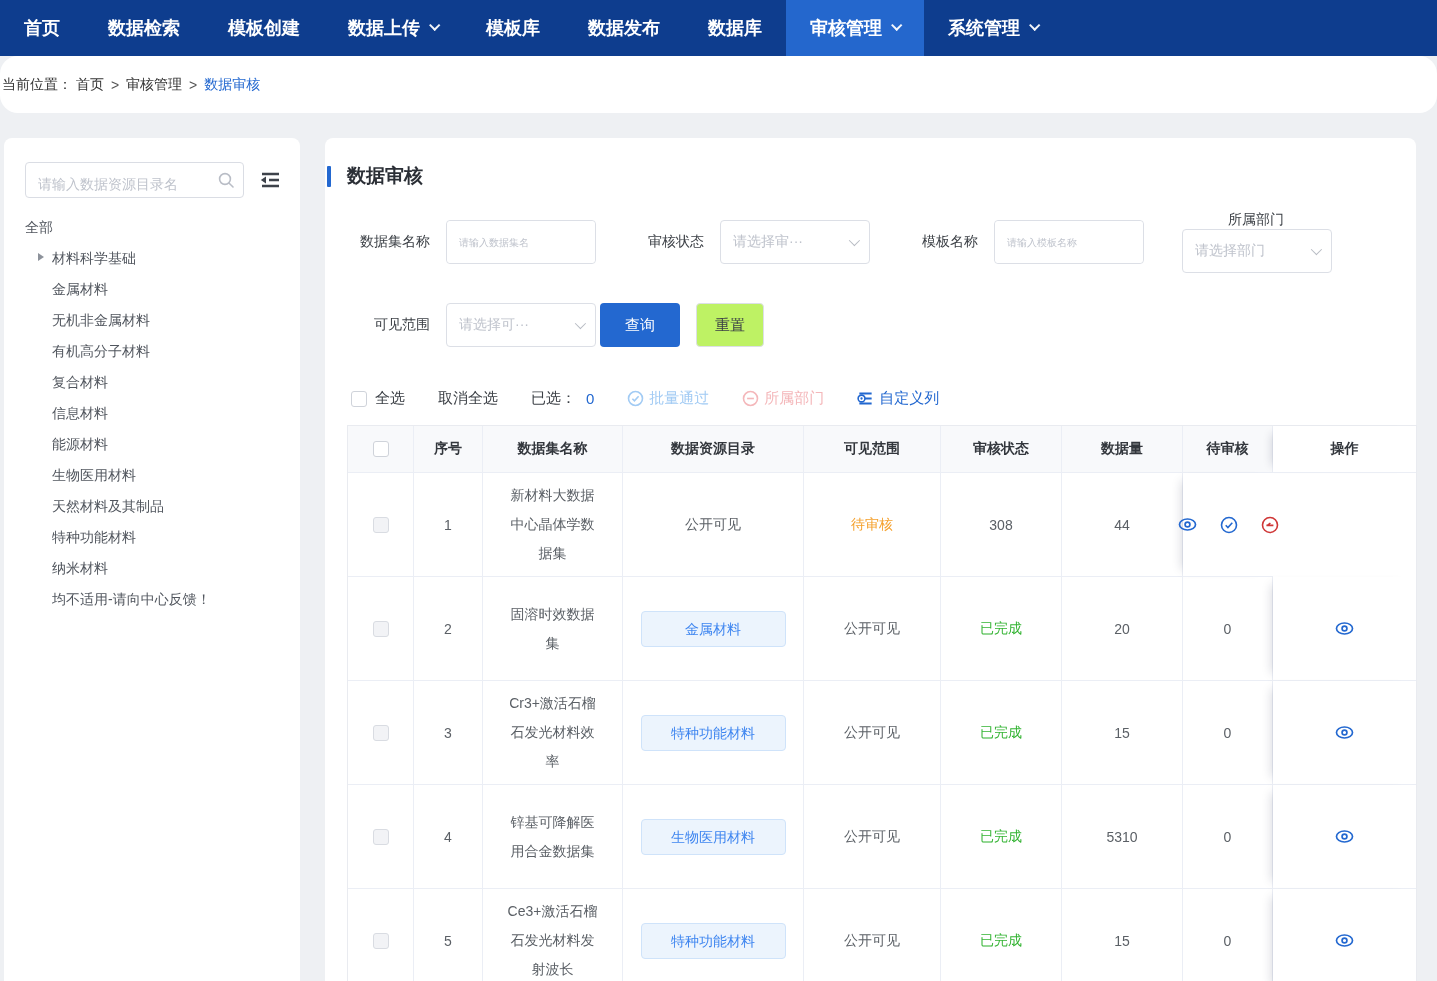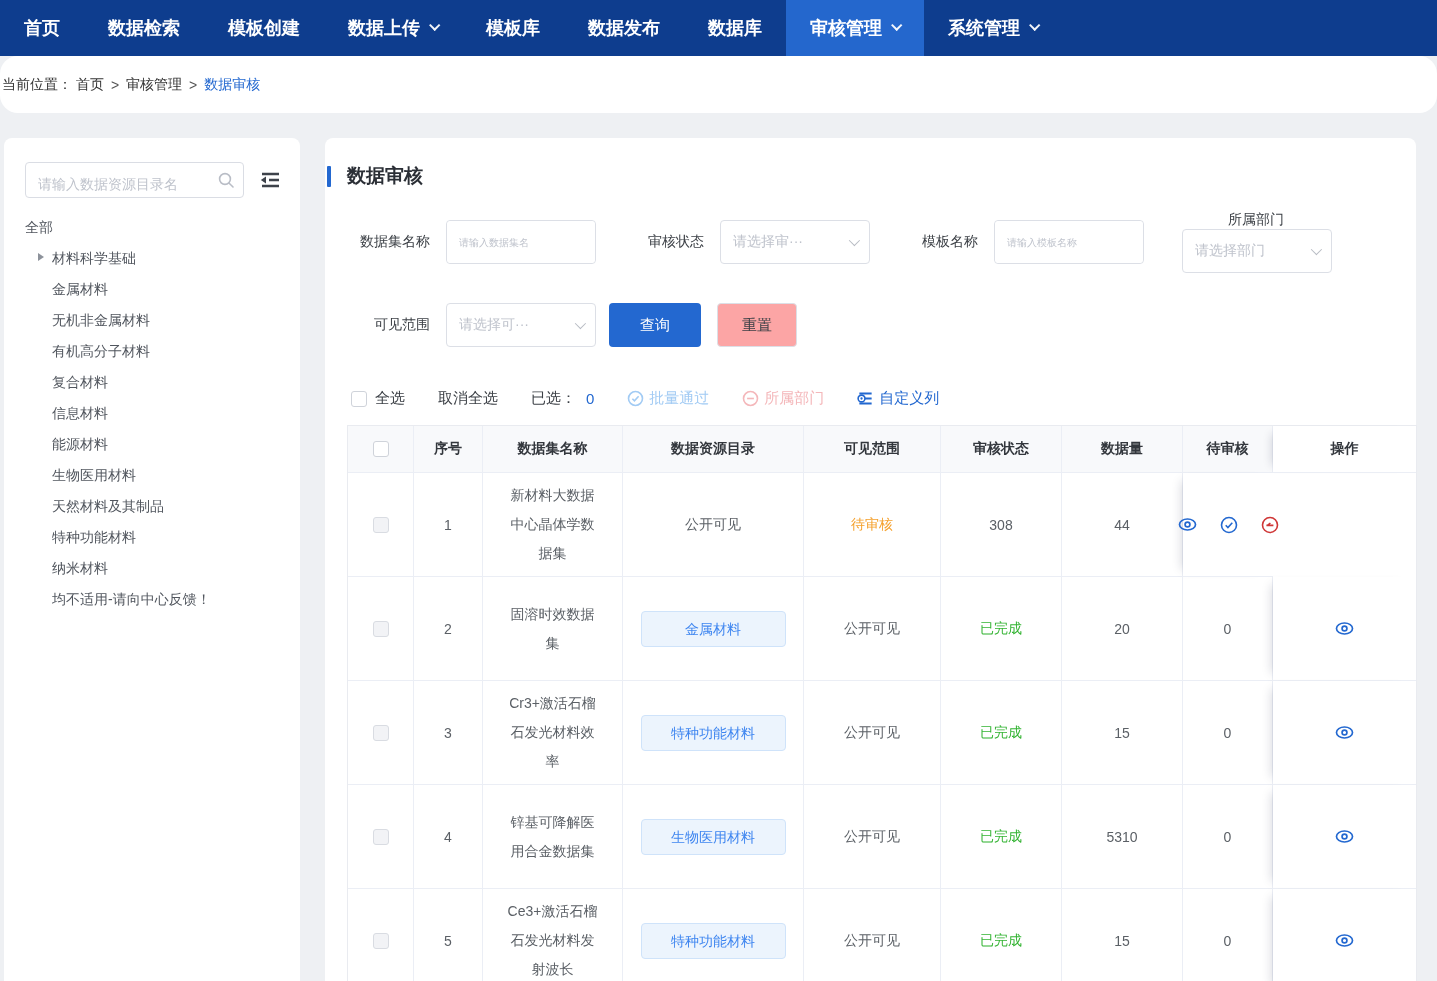--- a/index.html
+++ b/index.html
@@ -61,22 +61,22 @@
     font-family:Liberation Sans, sans-serif; }
   .ctrl input::placeholder { color:#bfc3cc; }
   .fselect { display:flex; align-items:center; justify-content:space-between;
     padding:0 12px; cursor:pointer; }
   .fselect .ph { font-size:14px; color:#bfc3cc; overflow:hidden; white-space:nowrap; }
   .sel-chev { width:8px; height:8px; border-right:1.6px solid #b7bbc3;
     border-bottom:1.6px solid #b7bbc3; transform:rotate(45deg) translateY(-2px); flex:none; }
   .btn { height:44px; border-radius:4px; font-size:15px; cursor:pointer;
     display:inline-flex; align-items:center; justify-content:center;
     font-family:"Liberation Sans","DejaVu Sans",sans-serif; }
-  .btn-primary { width:92px; background:#2368d0; color:#fff; border:none; margin-left:13px; }
-  .btn-plain { width:80px; background:#fca5a5; color:#3c4046; border:1px solid #dcdfe6; margin-left:16px; }
+  .btn-primary { width:80px; background:#2368d0; color:#fff; border:none; margin-left:4px; }
+  .btn-plain { width:68px; background:#bef264; color:#3c4046; border:1px solid #dcdfe6; margin-left:16px; }
 
   
   .toolbar { display:flex; align-items:center; margin-top:42px; padding-left:26px;
     font-size:15px; color:#3c4046; }
   .cb { width:16px; height:16px; border:1px solid #cfd3da; border-radius:3px;
     background:#fff; cursor:pointer; flex:none; }
   .cb.gray { background:#f2f3f6; border-color:#d9dce2; }
   .tb-item { display:flex; align-items:center; cursor:pointer; }
   .tb-gap { margin-left:33px; }
   .sel-count { color:#2368d0; margin-left:10px; }

